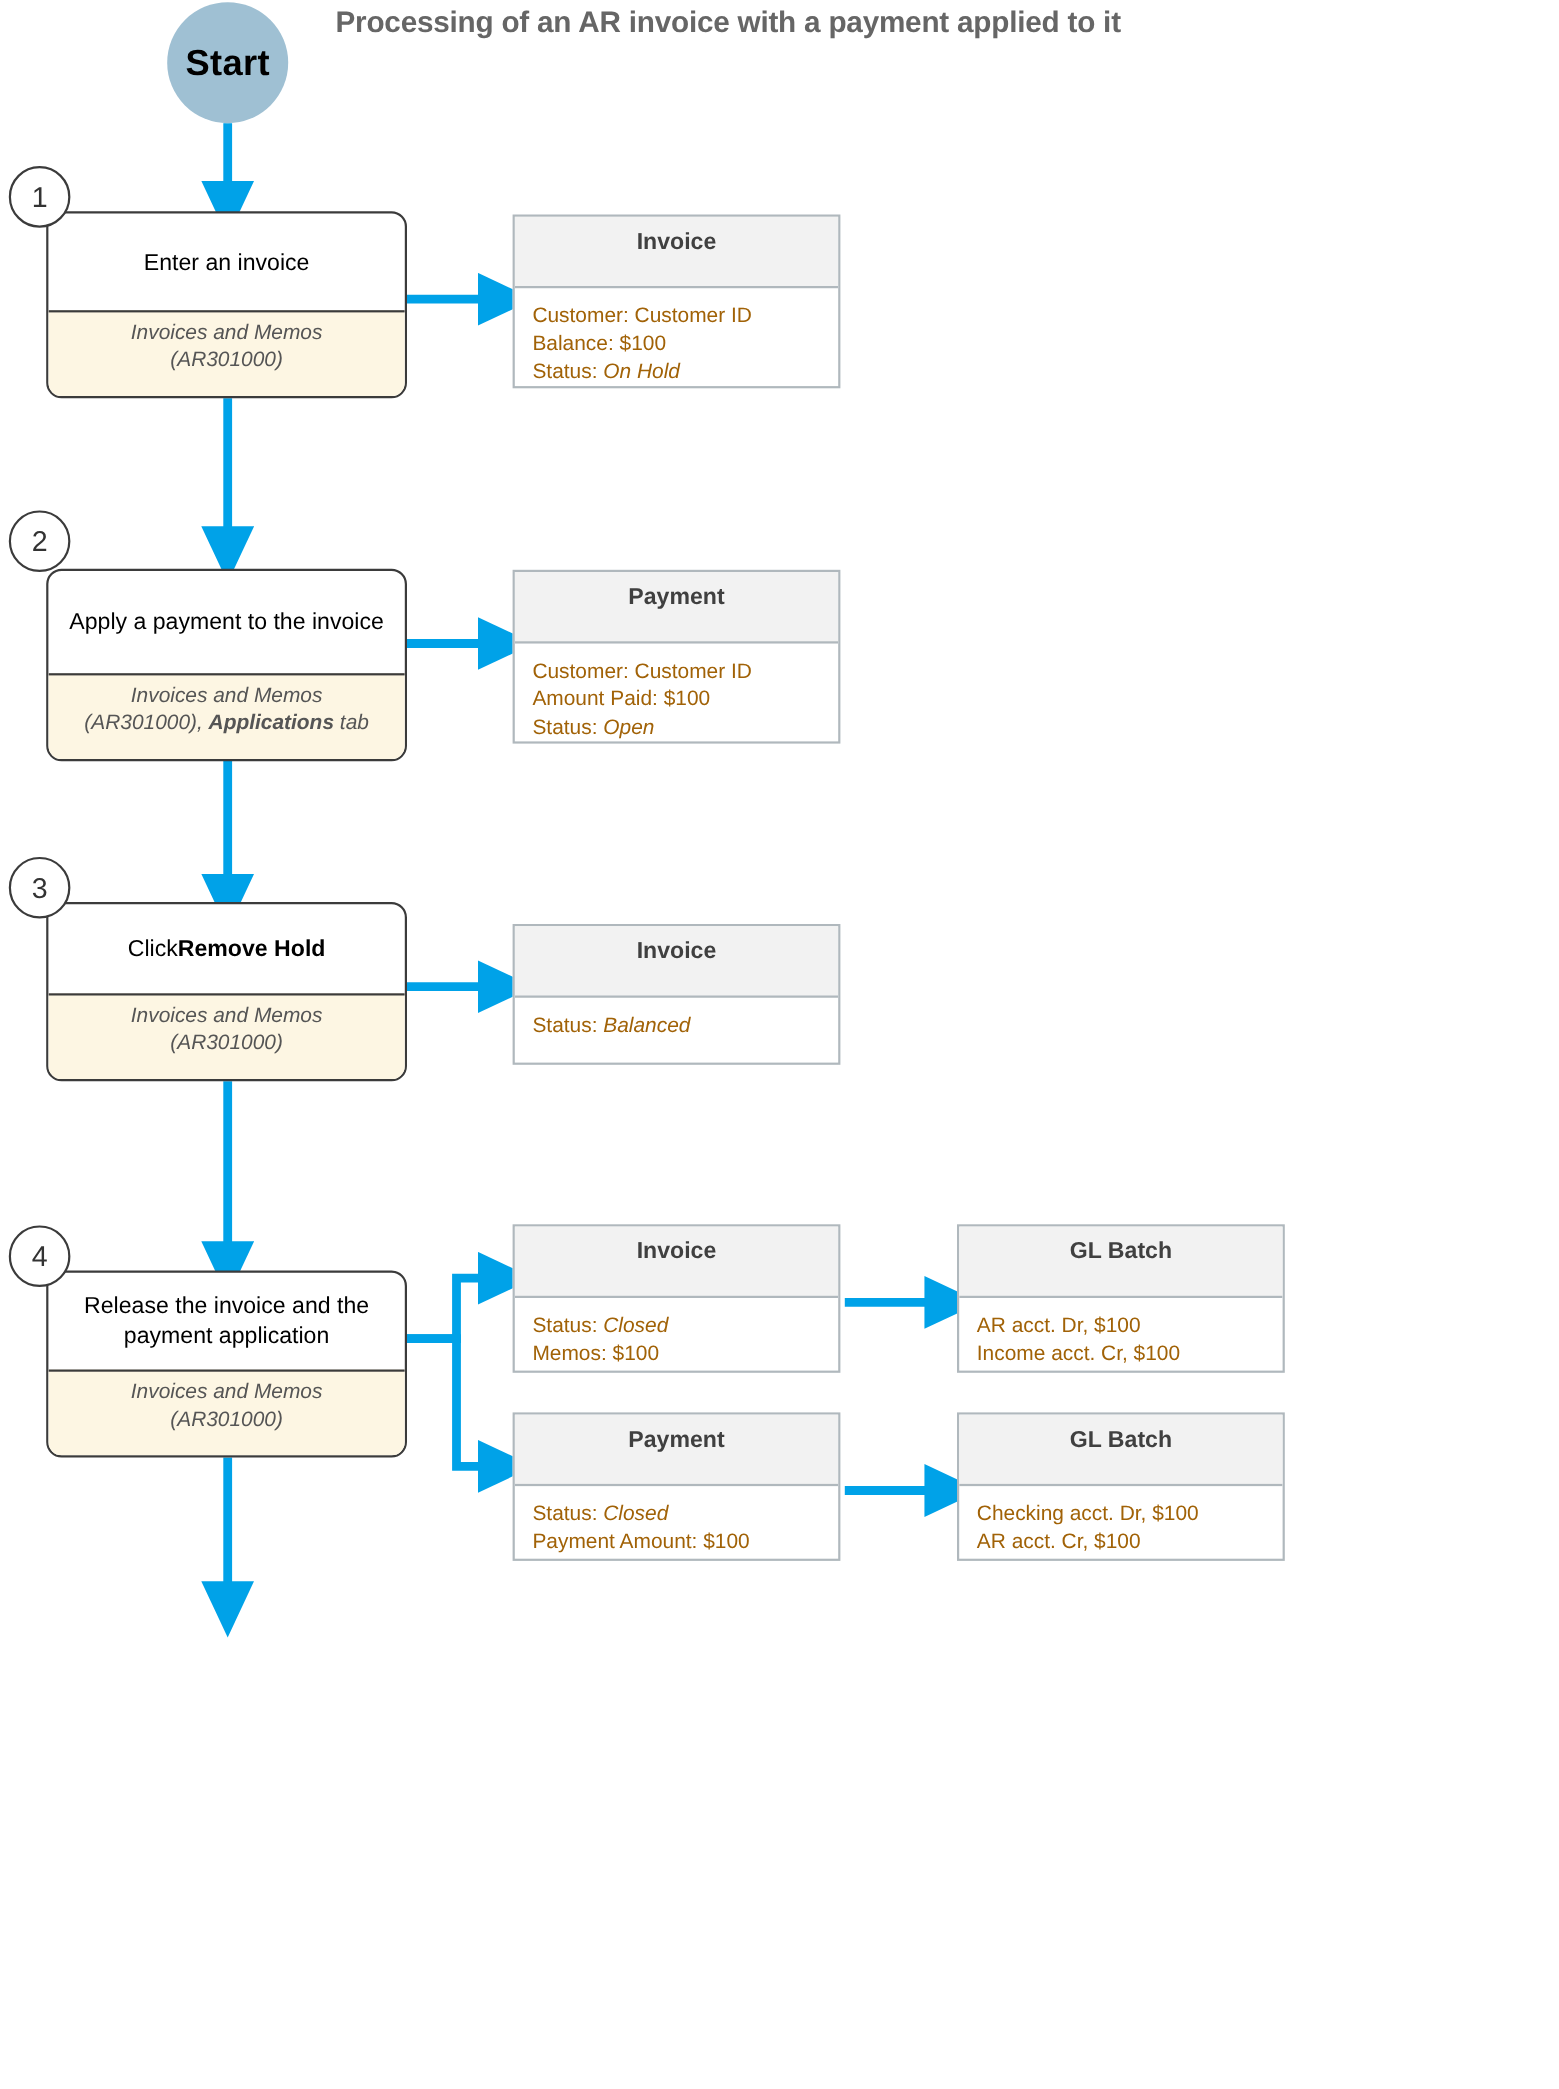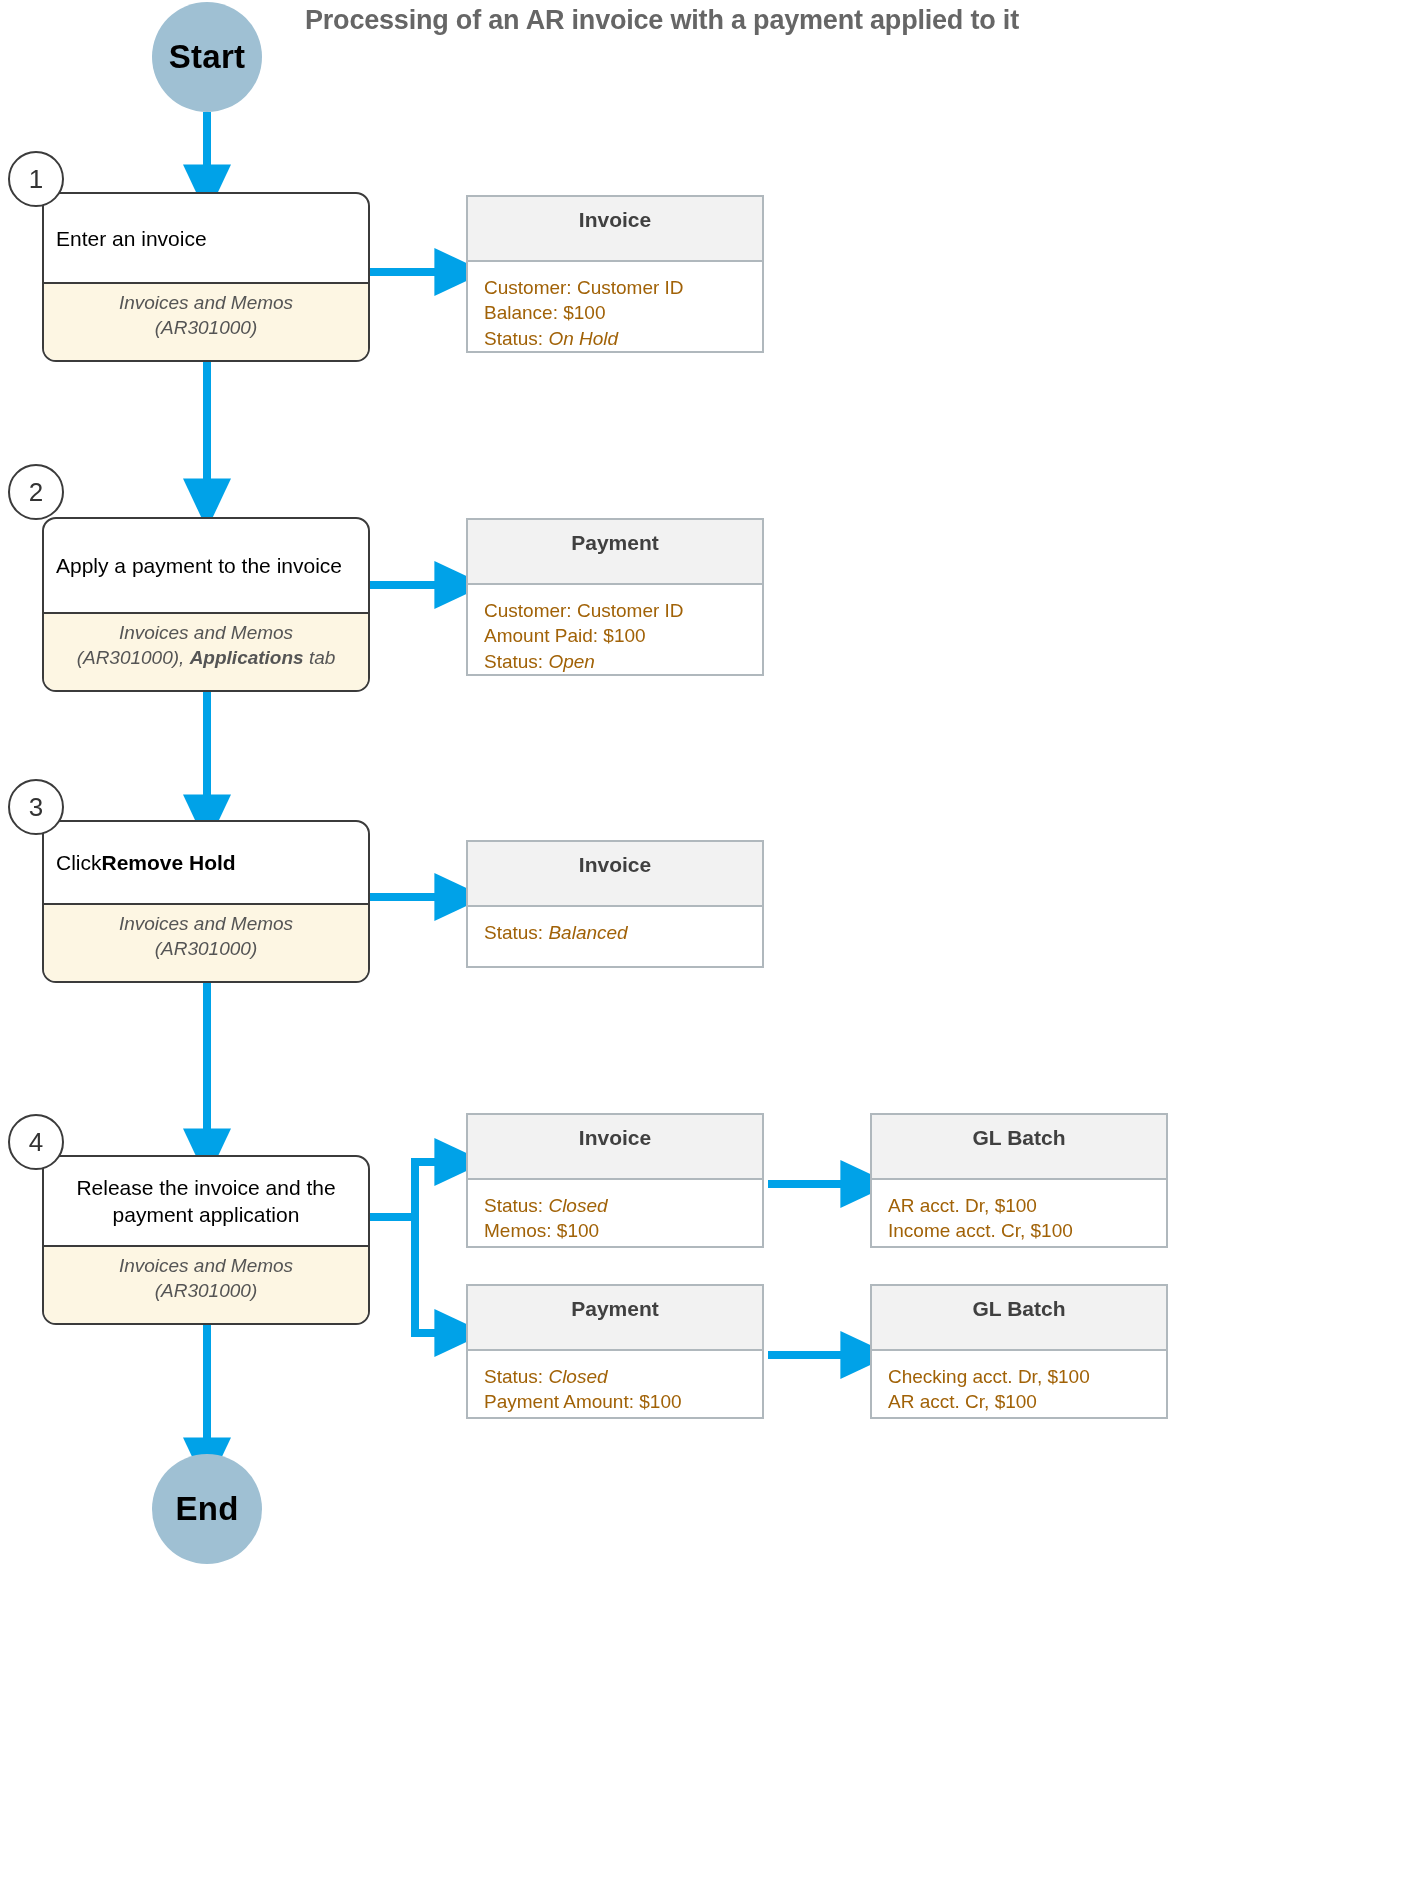--- a/index.html
+++ b/index.html
@@ -59,20 +59,21 @@
     border-radius: 14px;
     background: #ffffff;
     display: flex;
     flex-direction: column;
     overflow: hidden;
   }
   .step-body {
     flex: 1 1 auto;
     display: flex;
     align-items: center;
+    justify-content: center;
     text-align: center;
     font-size: 21px;
     color: #000000;
     padding: 0 12px;
     line-height: 1.3;
   }
   .step-footer {
     box-sizing: border-box;
     border-top: 2.5px solid #3b3b3b;
     background: #fdf6e3;
@@ -226,23 +227,20 @@
   <div class="step" style="left:42px; top:1155px; width:328px; height:170px;">
     <div class="step-body">
       <span>Release the invoice and the payment application</span>
     </div>
     <div class="step-footer">
       <span>Invoices and Memos</span><br>
       <span>(AR301000)</span>
     </div>
   </div>
 
-  <div class="terminator" style="left:152px; top:1454px; width:110px; height:110px;">
-    <span>End</span>
-  </div>
 
   <div class="entity" style="left:466px; top:195px; width:298px; height:158px;">
     <div class="entity-head">Invoice</div>
     <div class="entity-body">
       <div class="row"><span>Customer: </span><span>Customer ID</span></div>
       <div class="row"><span>Balance: </span><span>$100</span></div>
       <div class="row"><span>Status: </span><i>On Hold</i></div>
     </div>
   </div>
 

